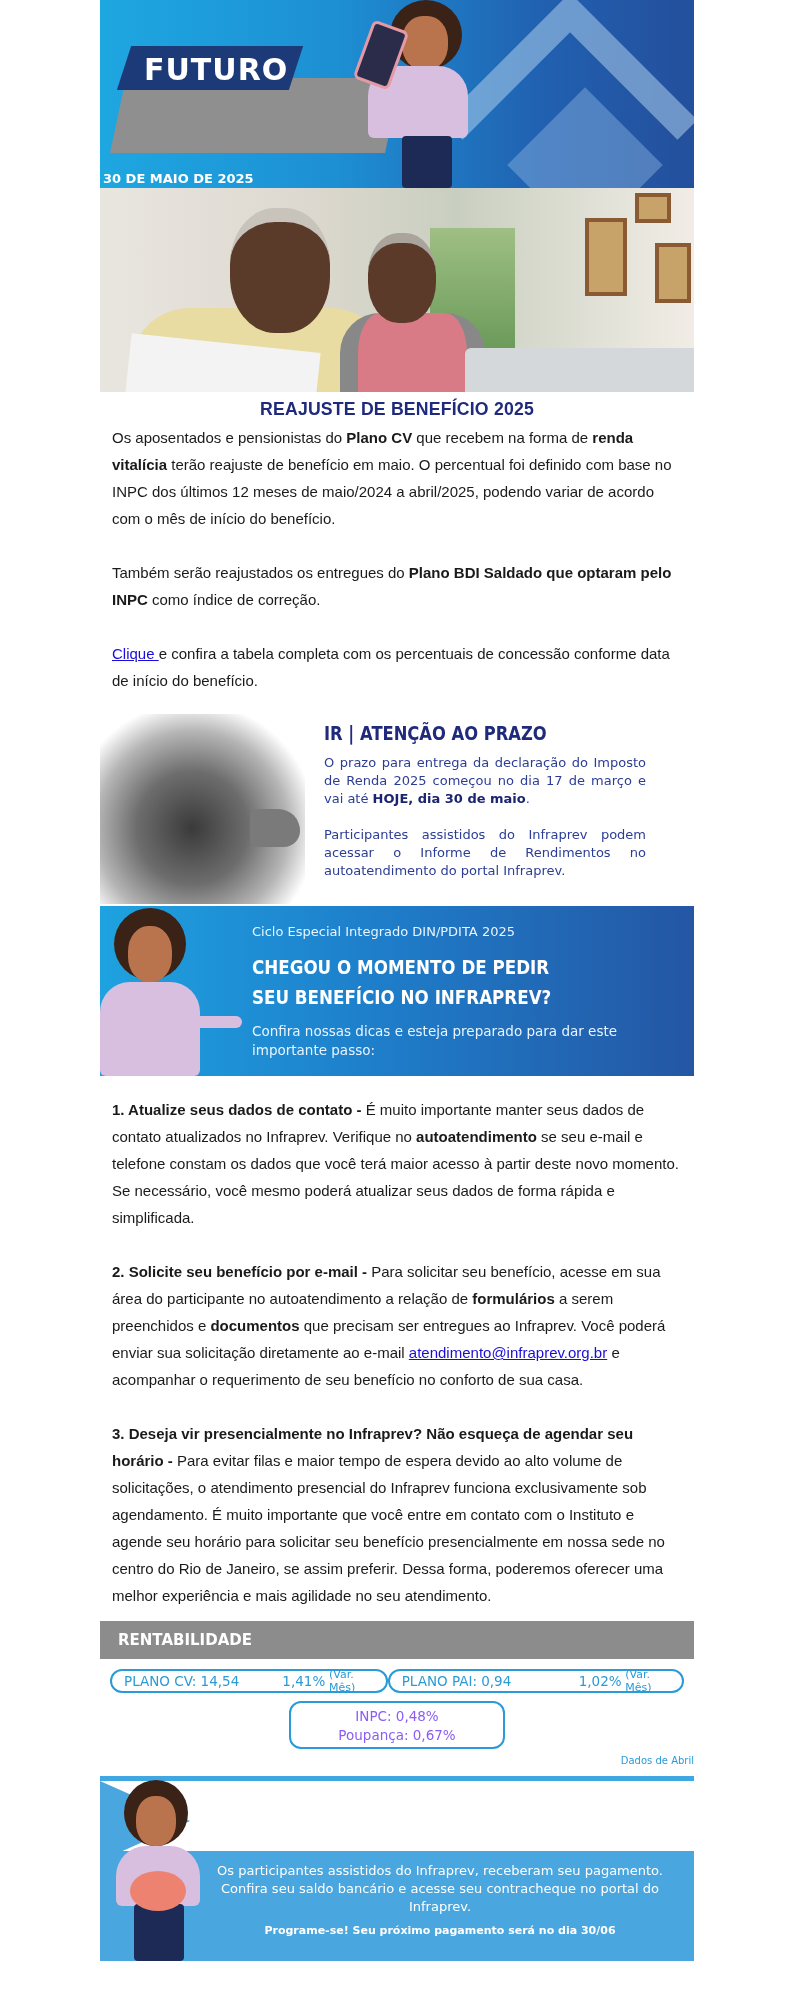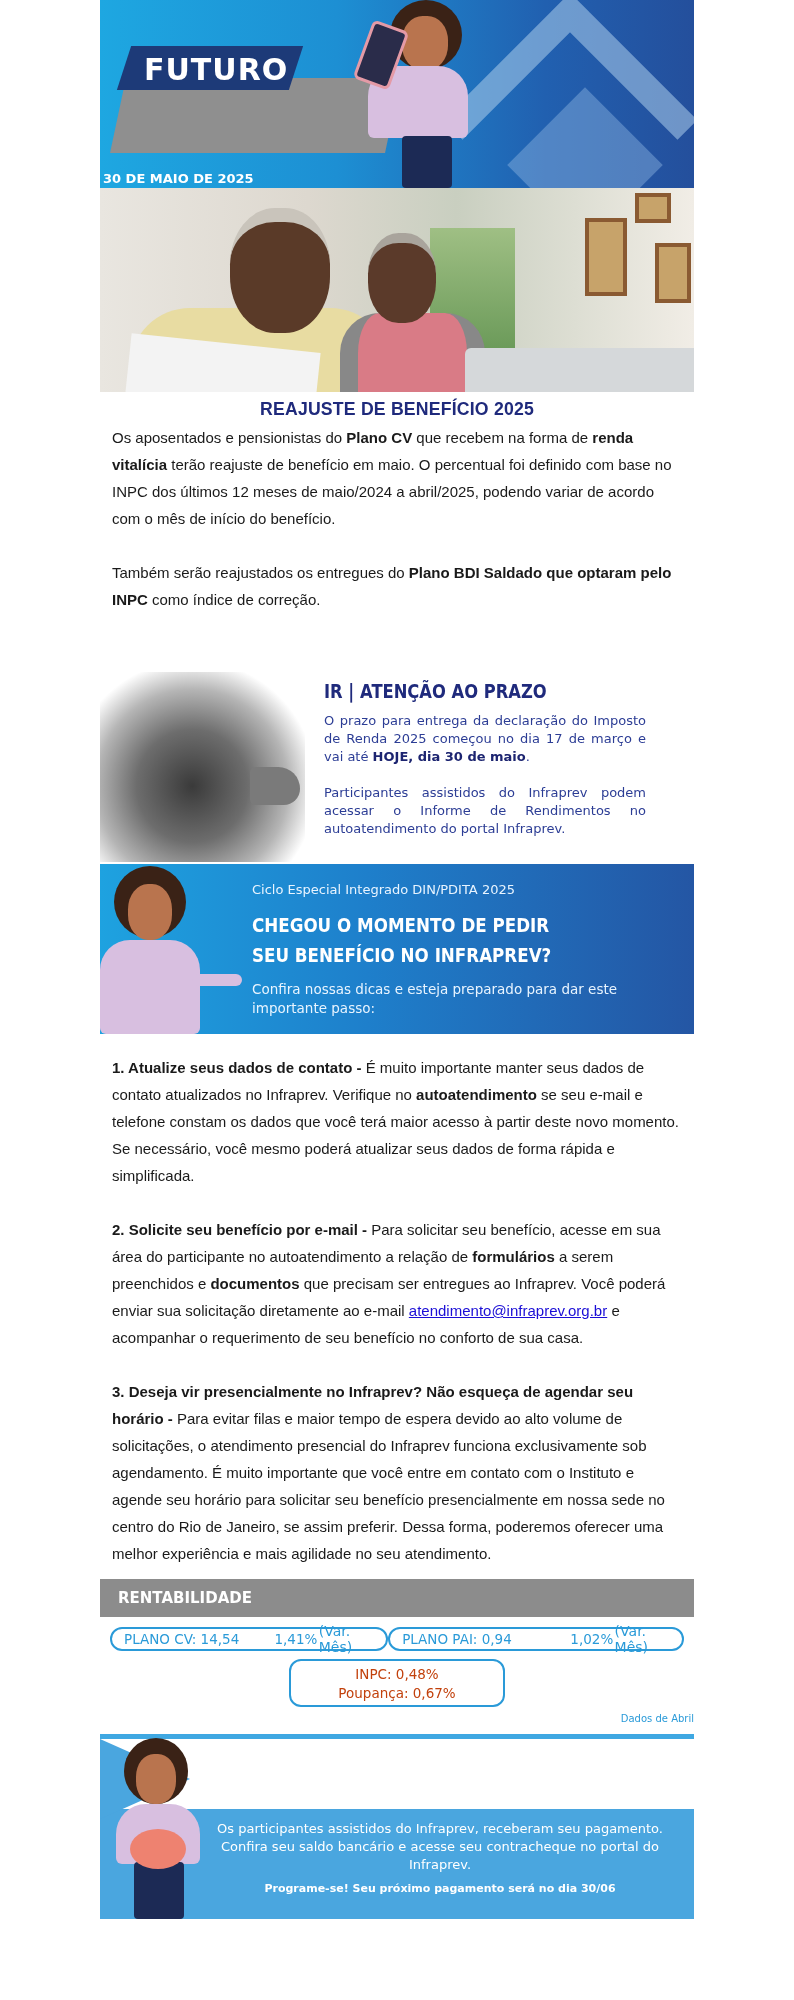--- a/index.html
+++ b/index.html
@@ -53,21 +53,21 @@
 
   
   .title-reajuste { text-align: center; font: bold 19px "Liberation Sans", sans-serif; color: #1f2a7c;
     margin-top: 6px; letter-spacing: 0.2px; transform: scaleX(0.93); }
   .body-text { font: 15px "Liberation Sans", sans-serif; line-height: 27px; color: #1a1a1a; padding: 0 12px; }
   .body-text b { font-weight: bold; }
   .body-text a { color: #1a0dd6; text-decoration: underline; }
   .gap { height: 27px; }
 
   
-  .ir { position: relative; height: 190px; margin-top: 32px; }
+  .ir { position: relative; height: 190px; margin-top: 20px; }
   .lion { position: absolute; left: 0; top: 0; width: 205px; height: 190px;
     background: radial-gradient(ellipse at 45% 60%, #3a3a3a 0%, #6d6d6d 35%, #b5b5b5 60%, #ffffff 78%); }
   .lion .snout { position: absolute; left: 150px; top: 95px; width: 50px; height: 38px;
     background: #7a7a7a; border-radius: 10px 40px 30px 10px; }
   .ir-content { position: absolute; left: 224px; top: 0; width: 322px; }
   .ir-title { font: bold 19px "DejaVu Sans", sans-serif; color: #1f2a7c; margin-top: 8px;
     transform: scaleX(0.86); transform-origin: left; white-space: nowrap; }
   .ir-text { font: 13px "DejaVu Sans", sans-serif; color: #2c3d95; line-height: 18px; text-align: justify; margin-top: 10px; }
   .ir-text b { color: #1c2470; }
 
@@ -85,23 +85,23 @@
 
   
   .rent-header { margin-top: 12px; height: 38px; background: #8c8c8c; padding-left: 18px;
     font: bold 15px "DejaVu Sans", sans-serif; color: #fff; line-height: 38px; }
   .pills { display: flex; justify-content: flex-end; padding: 10px 10px 0 10px; }
   .pill { display: flex; align-items: center; height: 24px; border: 2px solid #2a9ad8; border-radius: 14px;
     padding: 0 6px 0 12px; color: #2a9ad8; font: 13.5px "DejaVu Sans", sans-serif; }
   .pill .name { width: 170px; }
   .pill.pai .name { width: 190px; }
   .pill .pct { width: 50px; }
-  .pill .var { font-size: 14px; }
+  .pill .var { font-size: 11px; }
   .pill-center { margin: 8px auto 0; width: 216px; height: 48px; border: 2px solid #2a9ad8; border-radius: 12px;
-    text-align: center; color: #c2410c; font: 13.5px "DejaVu Sans", sans-serif; line-height: 19px; padding-top: 4px; }
+    text-align: center; color: #8b5cf6; font: 13.5px "DejaVu Sans", sans-serif; line-height: 19px; padding-top: 4px; }
   .dados { text-align: right; color: #2a9ad8; font: 10px "DejaVu Sans", sans-serif; margin-top: 6px; }
 
   
   .conta { position: relative; height: 185px; margin-top: 10px; }
   .conta .topline { position: absolute; left: 0; top: 0; width: 594px; height: 5px; background: #3fa8e2; }
   .conta .white { position: absolute; left: 0; top: 5px; width: 594px; height: 70px; background: #fff; }
   .conta .blue { position: absolute; left: 0; top: 75px; width: 594px; height: 110px; background: #4aa6df; }
   .conta .arrow { position: absolute; left: 0; top: 5px; width: 0; height: 0;
     border-top: 40px solid transparent; border-bottom: 40px solid transparent; border-left: 90px solid #4aa6df; }
   .conta .title { position: absolute; left: 118px; top: 16px; font: bold 26px "DejaVu Sans", sans-serif;
@@ -148,20 +148,23 @@
   <div class="title-reajuste">REAJUSTE DE BENEFÍCIO 2025</div>
   <div class="body-text" style="margin-top:4px;">
     <p>
       <span>Os aposentados e pensionistas do </span><b>Plano CV</b><span> que recebem na forma de </span><b>renda vitalícia</b><span> terão reajuste de benefício em maio. O percentual foi definido com base no INPC dos últimos 12 meses de maio/2024 a abril/2025, podendo variar de acordo com o mês de início do benefício.</span>
     </p>
     <div class="gap"></div>
     <p>
       <span>Também serão reajustados os entregues do </span><b>Plano BDI Saldado que optaram pelo INPC</b><span> como índice de correção.</span>
     </p>
     <div class="gap"></div>
+    <p>
+      <a>Clique </a><span>e confira a tabela completa com os percentuais de concessão conforme data de início do benefício.</span>
+    </p>
   </div>
 
   <div class="ir">
     <div class="lion">
         <div class="snout"></div>
       </div>
     <div class="ir-content">
       <div class="ir-title">IR | ATENÇÃO AO PRAZO</div>
       <p class="ir-text">
         <span>O prazo para entrega da declaração do Imposto de Renda 2025 começou no dia 17 de março e vai até </span><b>HOJE, dia 30 de maio</b><span>.</span>

